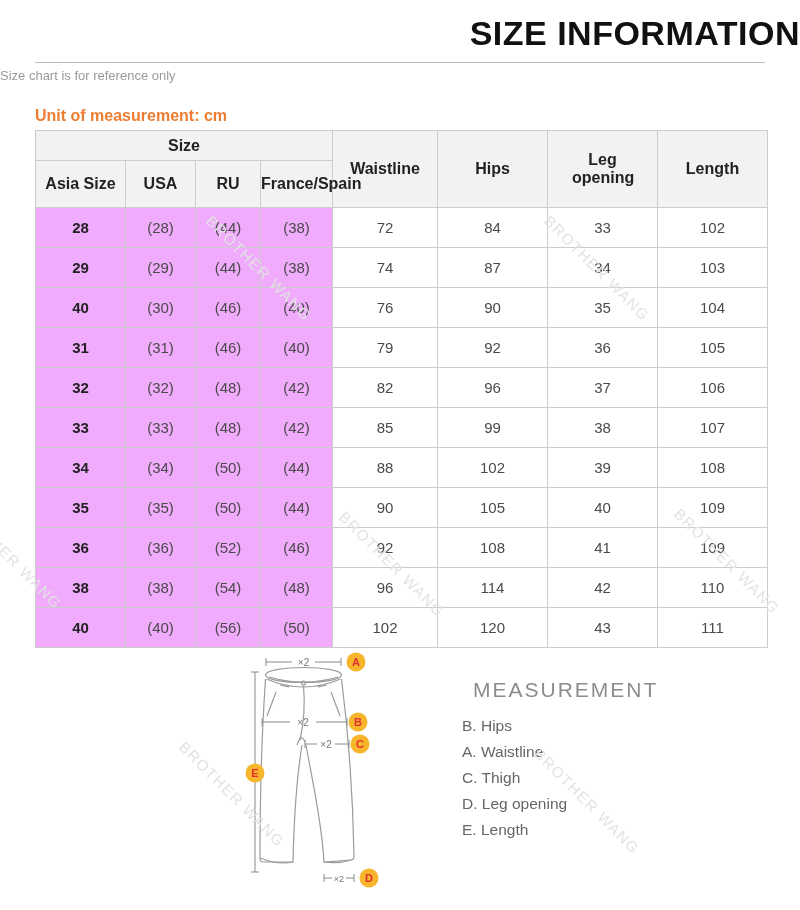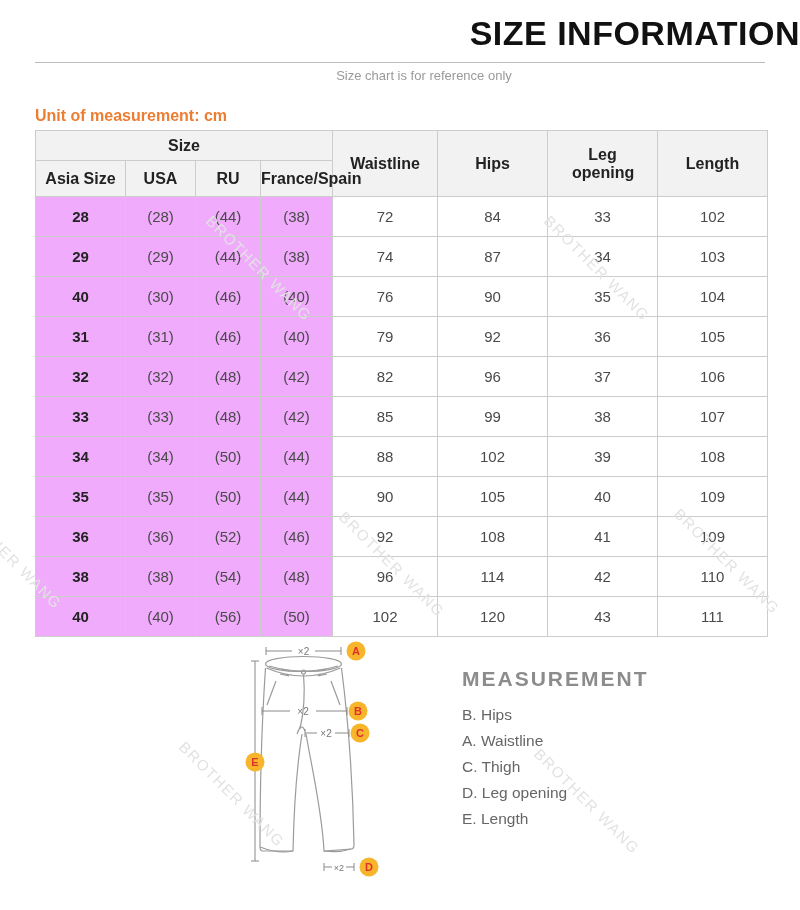--- a/index.html
+++ b/index.html
@@ -13,25 +13,23 @@
     font-weight:bold;
     color:#111111;
     letter-spacing:0.5px;
   }
   .title-divider{
     border:none;
     border-top:1px solid #bdbdbd;
     margin:9px 35px 0 35px;
   }
   .subtitle{
-    text-align:center;
     font-size:13px;
     color:#9a9a9a;
     margin-top:5px;
-    padding-left:48px;
   }
   .unit-note{
     margin:24px 0 5px 35px;
     font-size:16px;
     font-weight:bold;
     color:#ED7D31;
   }
 
   table.size-table{
     margin-left:35px;
@@ -44,21 +42,21 @@
     text-align:center;
     vertical-align:middle;
   }
   .size-table thead th{
     background:#f2f2f2;
     font-size:16px;
     font-weight:bold;
     color:#222222;
   }
   .size-table thead tr.group-row th{ height:30px; }
-  .size-table thead tr.sub-row th{ height:36px; }
+  .size-table thead tr.sub-row th{ height:47px; }
   .size-table th.two-line{ padding:0 24px; }
   .size-table td{
     height:40px;
     font-size:15px;
     color:#4a4a4a;
     background:#ffffff;
   }
   .size-table td.col-size{ background:#f0abfc; }
   .size-table td.asia{ font-weight:bold; color:#222222; }
 
@@ -71,23 +69,24 @@
     position:absolute;
     left:236px; top:0;
     width:190px; height:242px;
   }
   .measurement-block{
     position:absolute;
     left:462px; top:28px;
   }
   .measurement-heading{
     font-size:21px;
-    font-weight:700;
+    font-weight:400;
     color:#8c8c8c;
     letter-spacing:2px;
+    margin-left:11px;
   }
   .measurement-list{
     list-style:none;
     margin-top:16px;
   }
   .measurement-list li{
     font-size:15.5px;
     color:#666666;
     margin-bottom:10px;
     line-height:16px;

